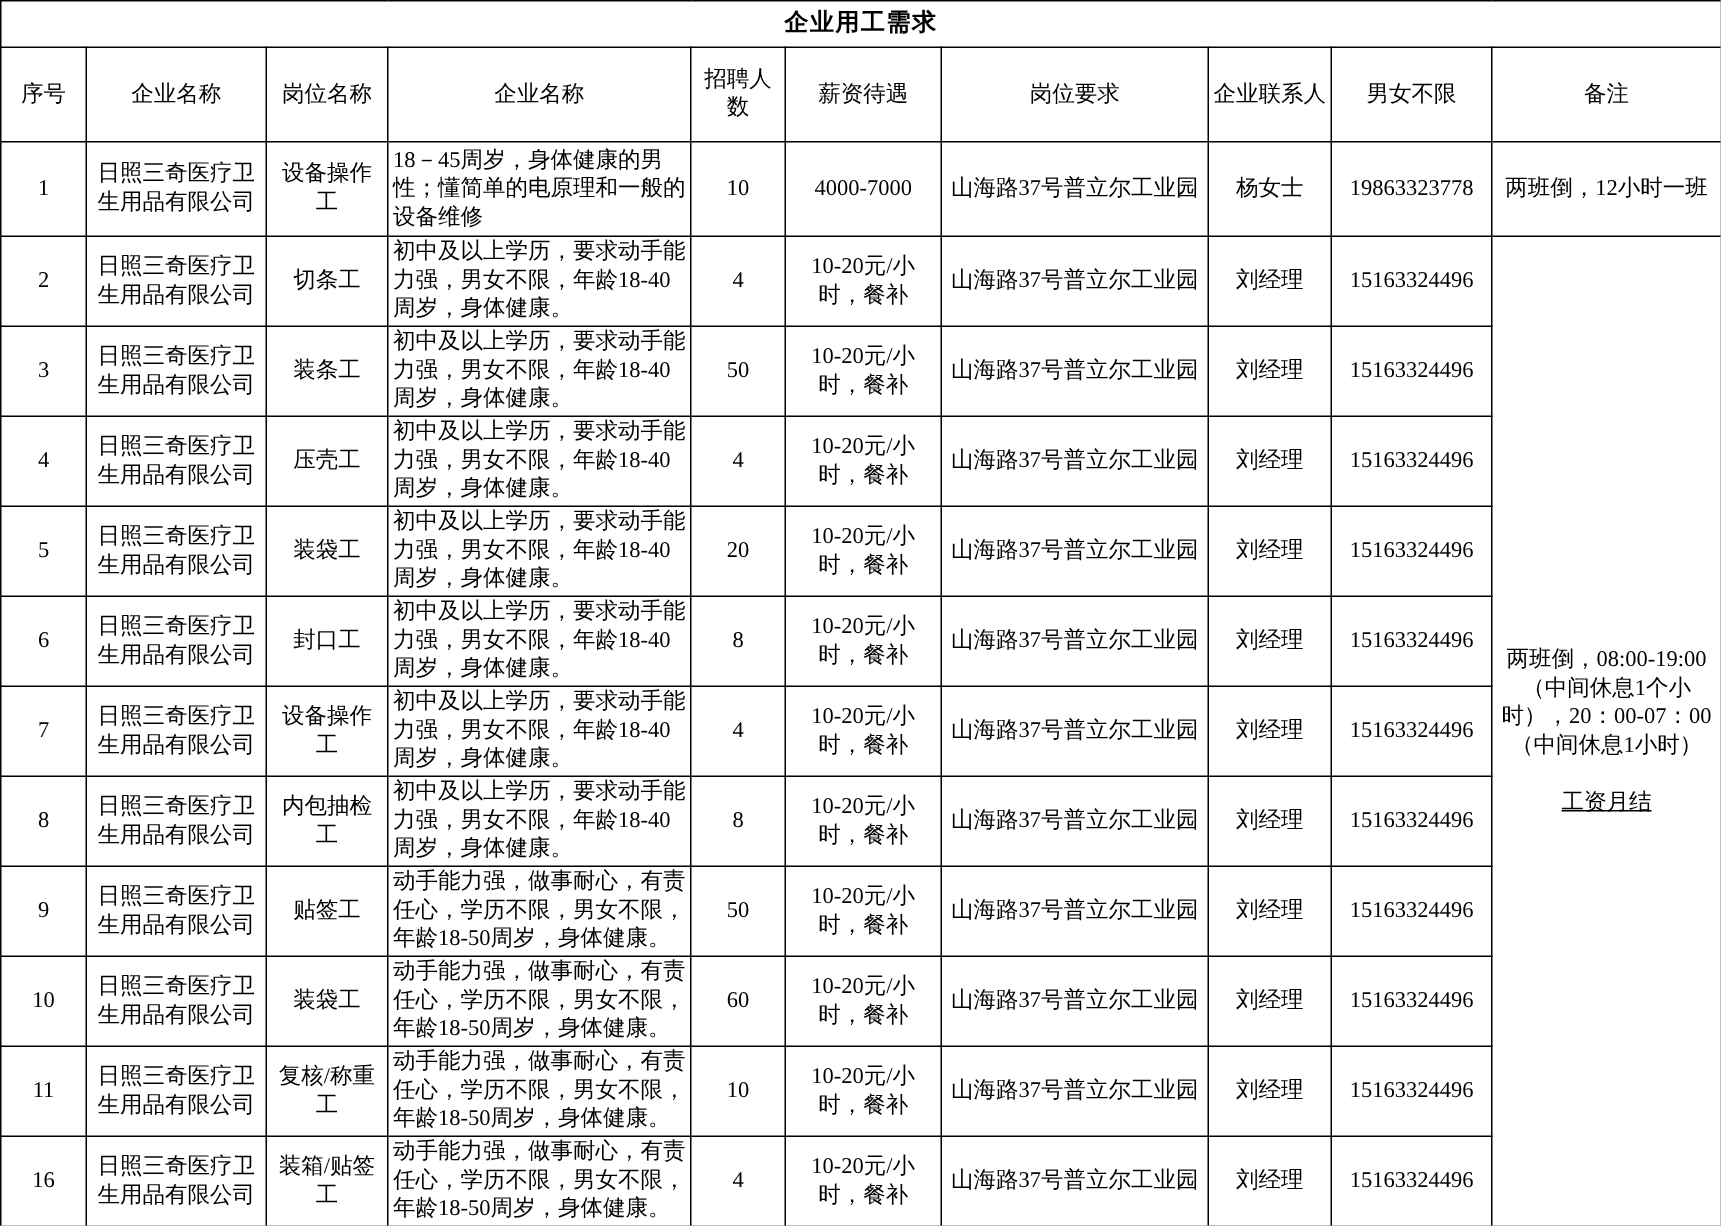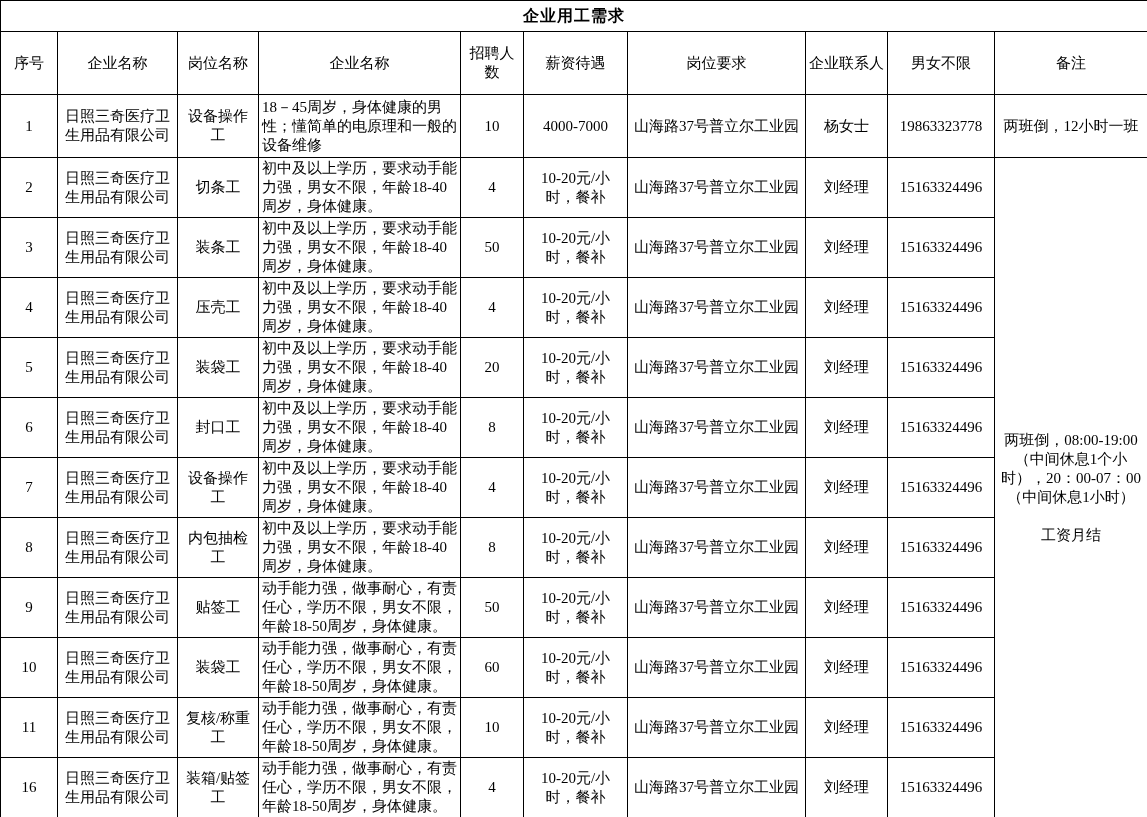--- a/index.html
+++ b/index.html
@@ -51,20 +51,21 @@
   td.cell-left {
     text-align: left;
     margin-left: 28px;
   }
   td.merged-remark {
     vertical-align: middle;
     text-align: center;
   }
   td.merged-remark .remark-pay {
     margin-top: 19px;
+    text-decoration: underline;
   }
 </style>
 </head>
 <body>
 
 <table class="demand-table">
   <colgroup>
     <col style="width:57px">
     <col style="width:120px">
     <col style="width:81px">

